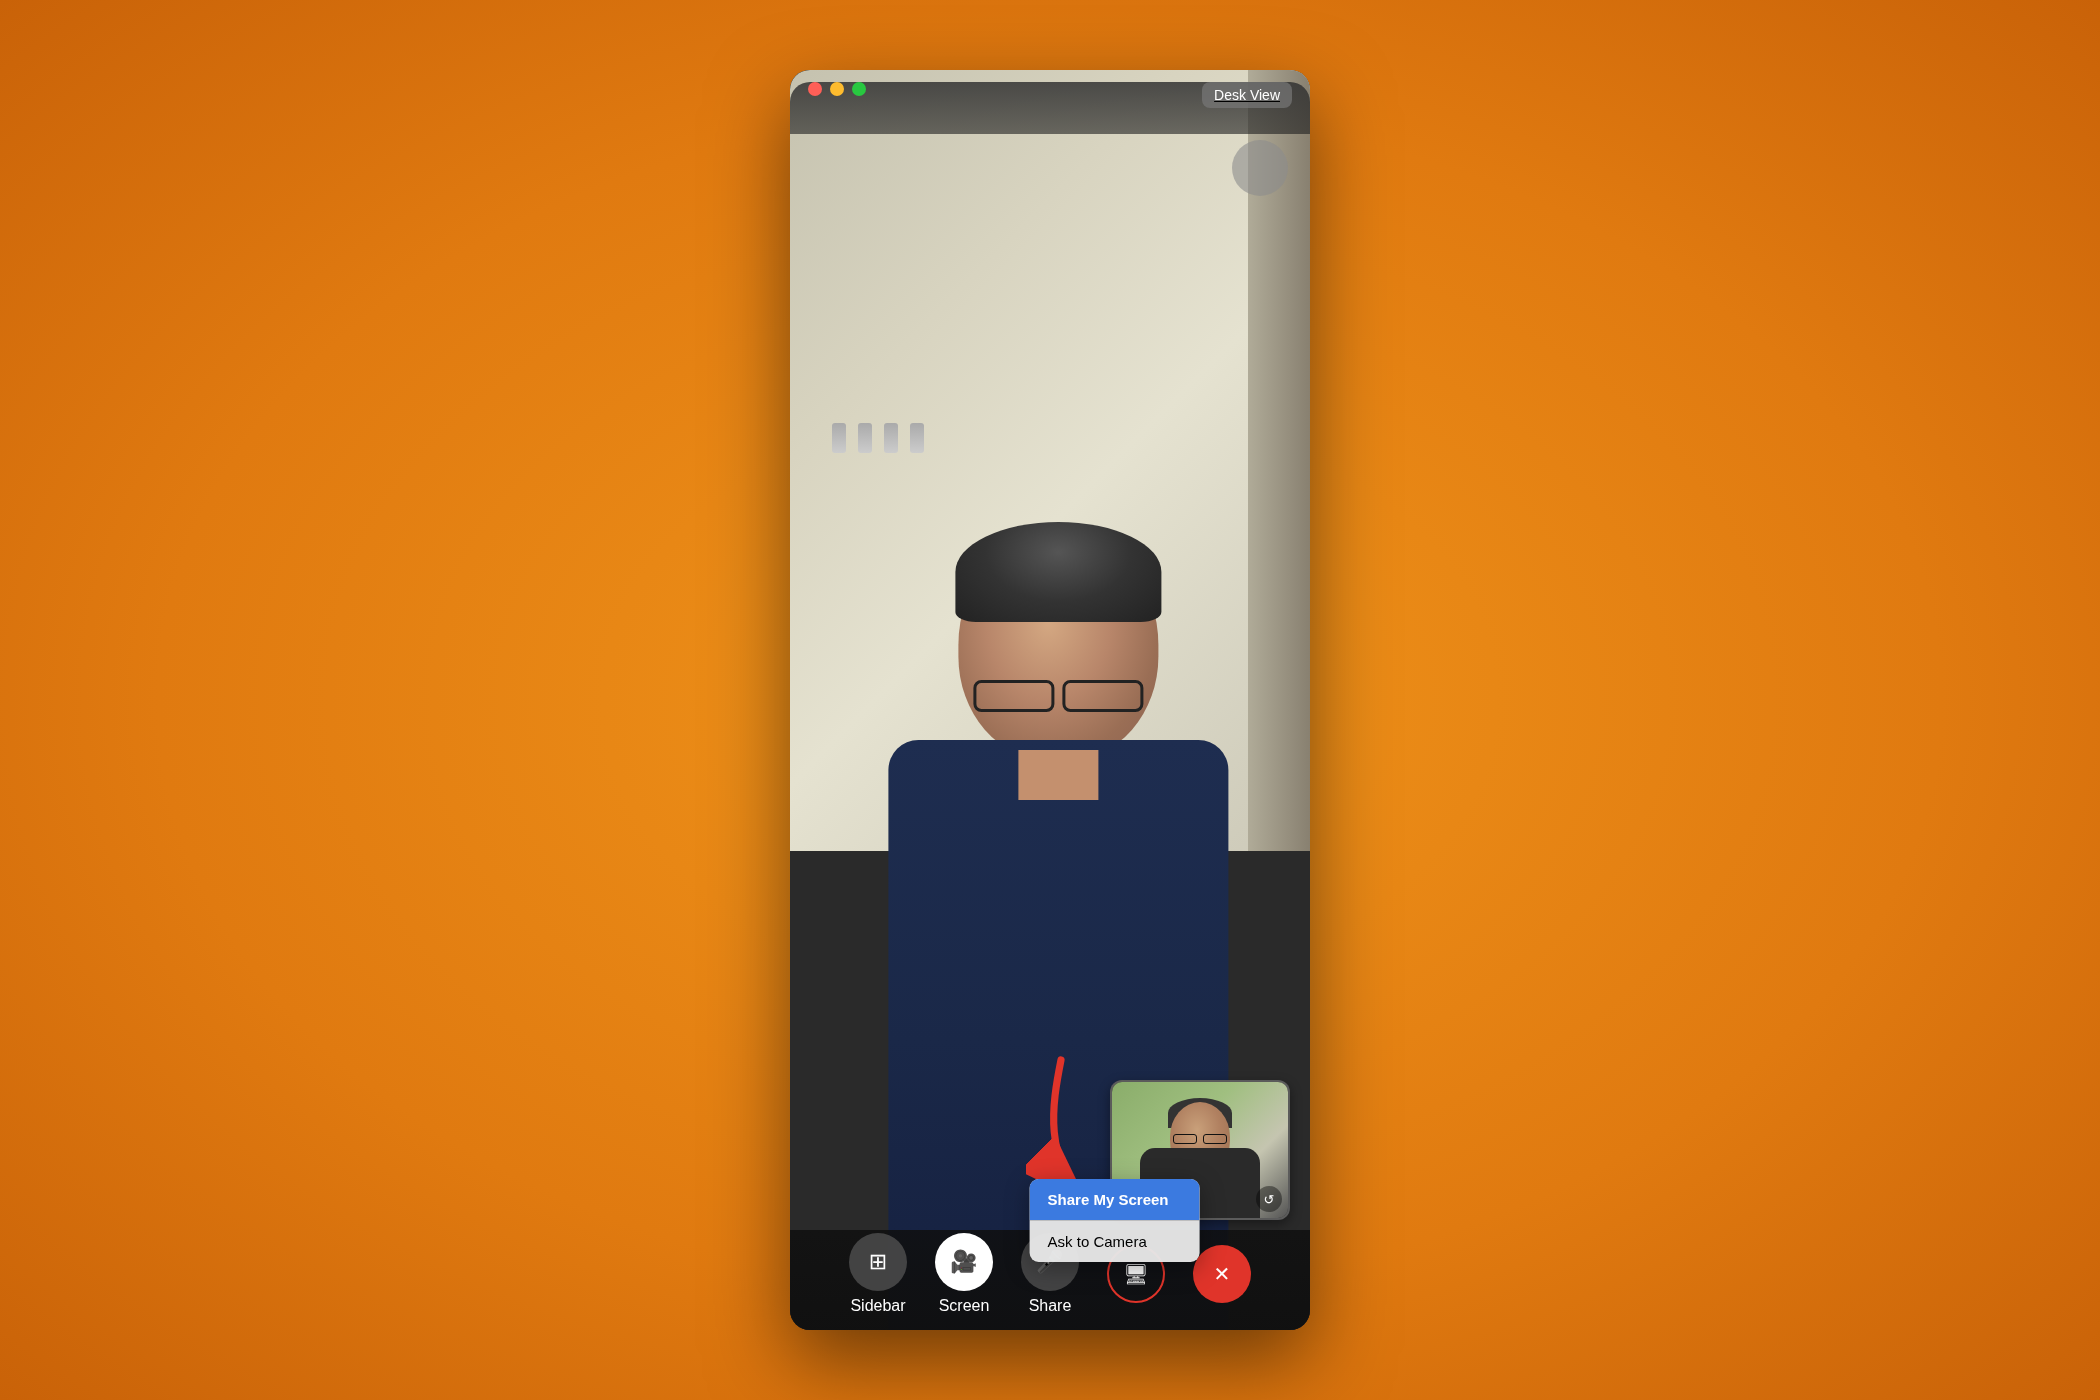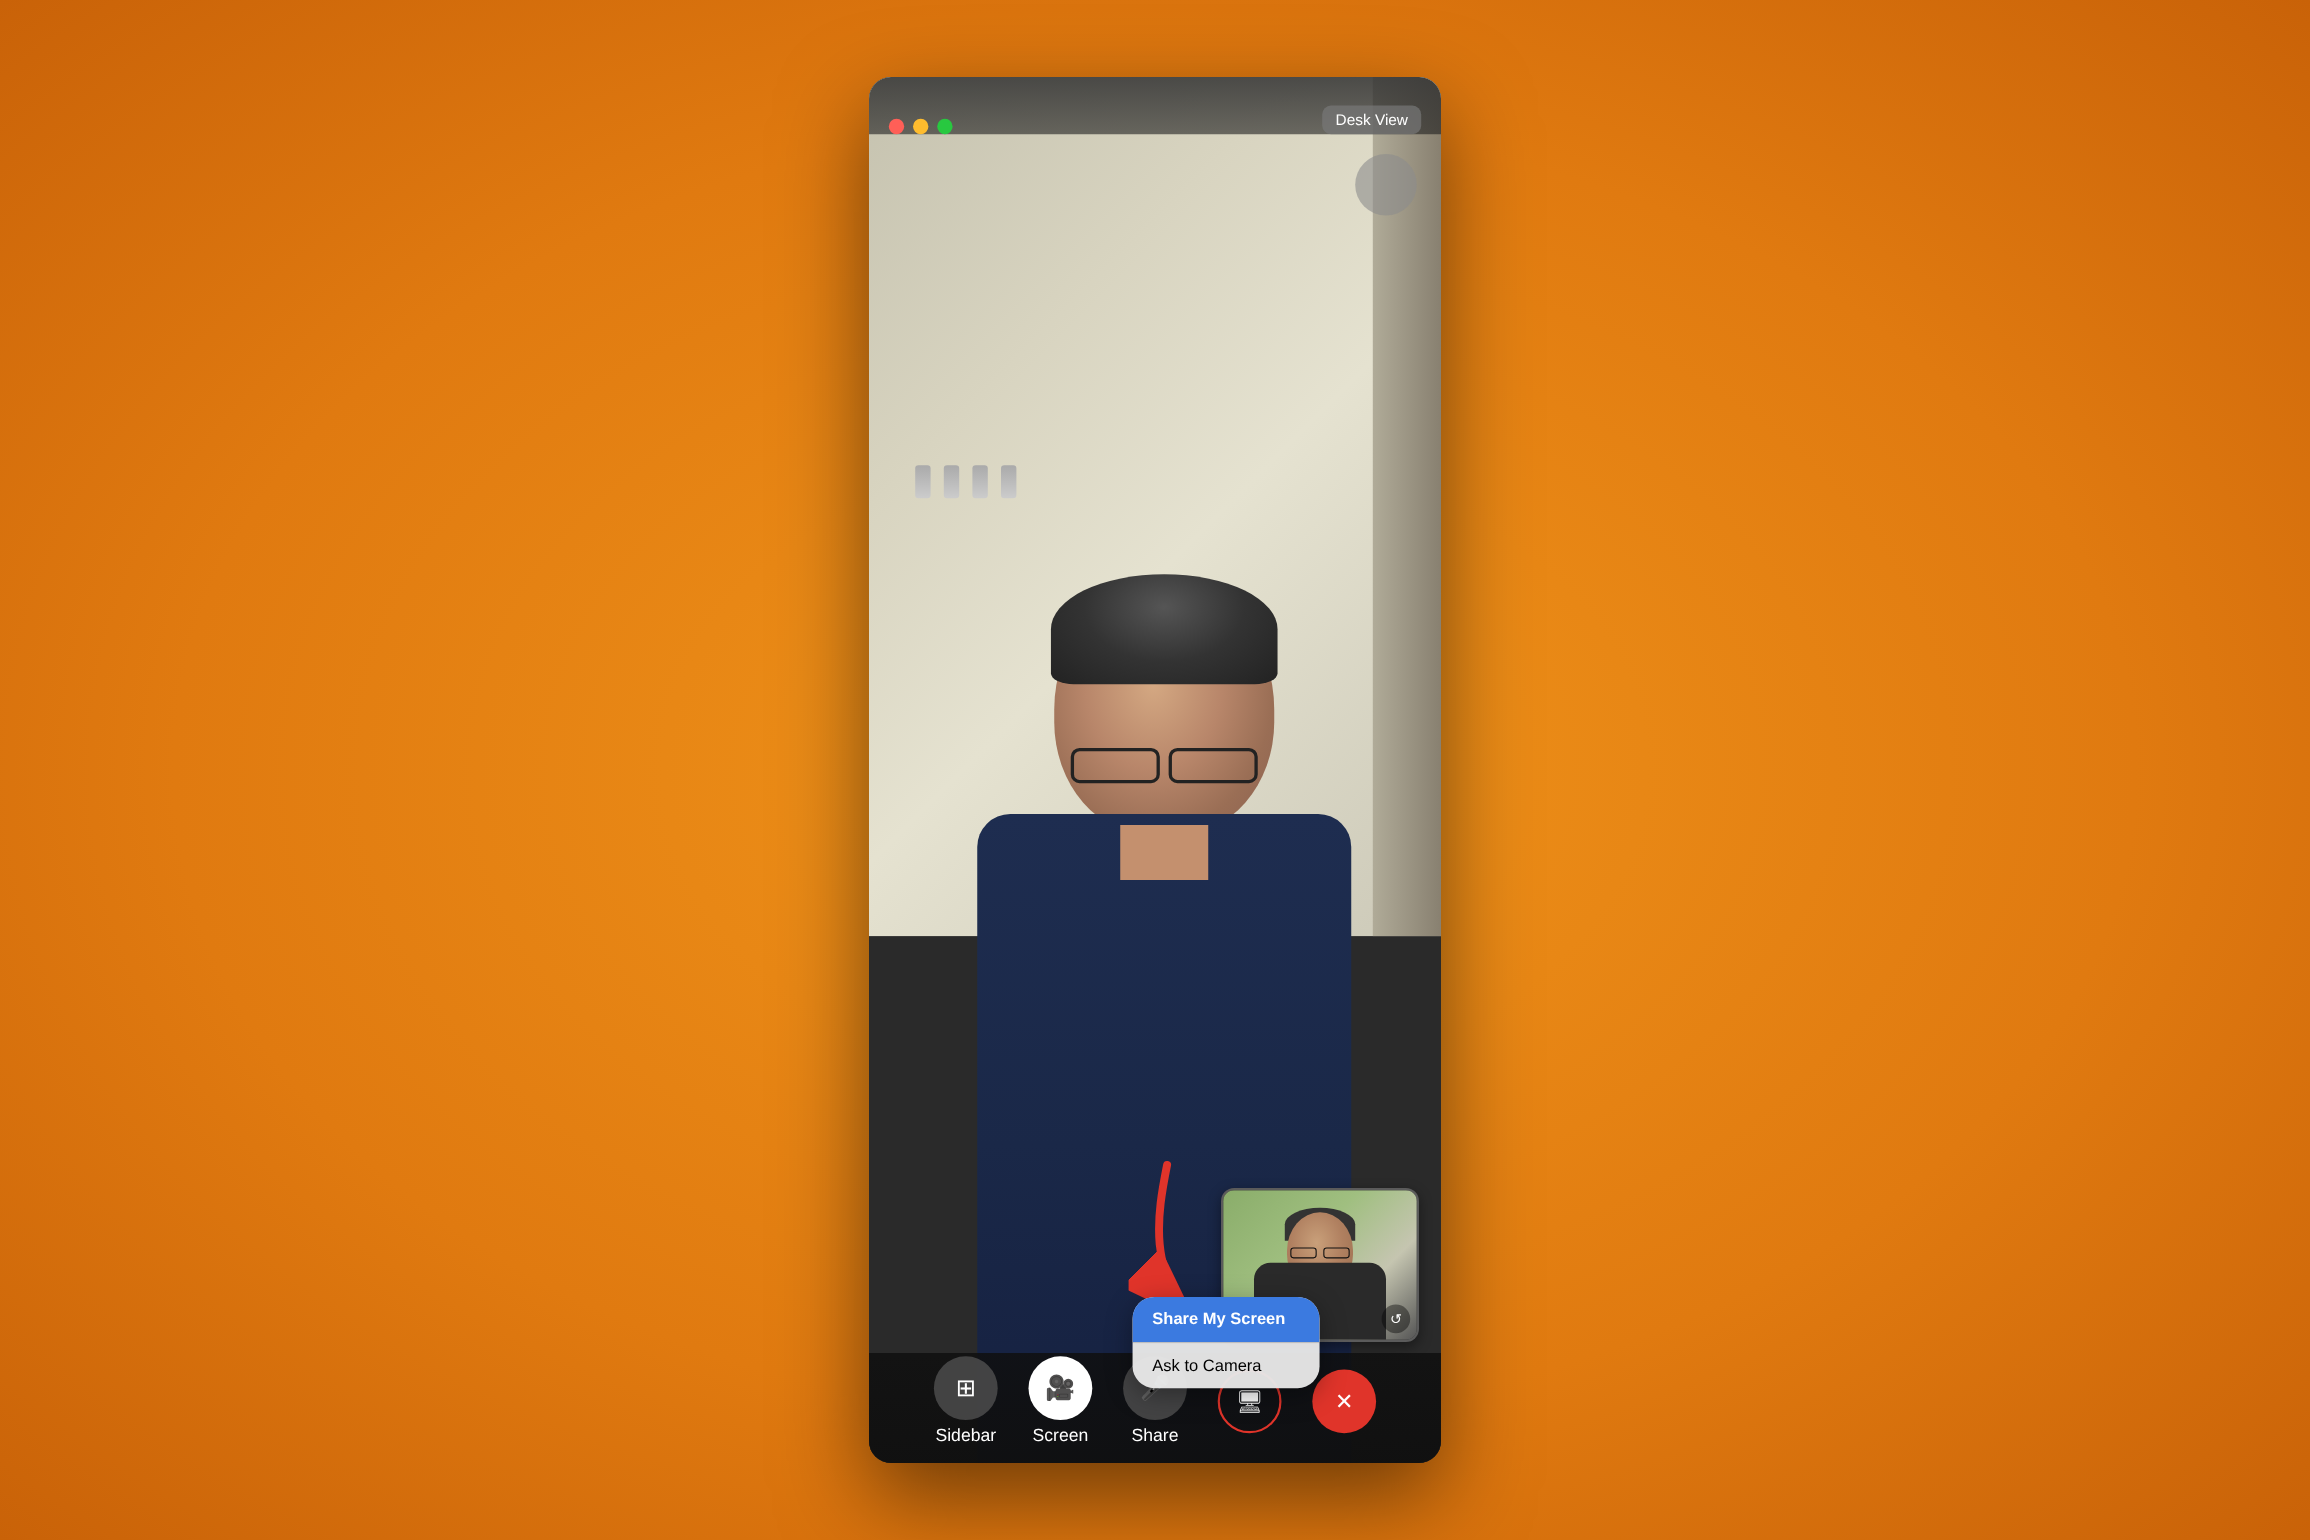--- a/index.html
+++ b/index.html
@@ -23,31 +23,32 @@
       box-shadow: 0 30px 80px rgba(0,0,0,0.5);
       position: relative;
       background: #1a1a1a;
       display: flex;
       flex-direction: column;
     }
 
     
     .title-bar {
       position: absolute;
-      top: 0;
+      top: 12px;
       left: 0;
       right: 0;
       height: 52px;
       background: linear-gradient(to bottom, rgba(50,50,50,0.85), rgba(30,30,30,0.6));
       display: flex;
-      align-items: flex-end;
+      align-items: flex-start;
       justify-content: space-between;
       padding: 0 18px;
       z-index: 10;
       border-radius: 20px 20px 0 0;
+      text-decoration: underline;
     }
 
     .traffic-lights {
       display: flex;
       gap: 8px;
       align-items: center;
     }
 
     .traffic-light {
       width: 14px;
@@ -392,21 +393,21 @@
       height: 180px;
     }
 
     
     .screen-share-dropdown {
       position: absolute;
       bottom: 68px;
       left: 50%;
       transform: translateX(-12%);
       background: rgba(230,230,230,0.97);
-      border-radius: 20px;
+      border-radius: 9px;
       overflow: hidden;
       box-shadow: 0 6px 24px rgba(0,0,0,0.35);
       z-index: 50;
       min-width: 170px;
     }
 
     .dropdown-item {
       padding: 12px 18px;
       font-size: 15px;
       cursor: pointer;

